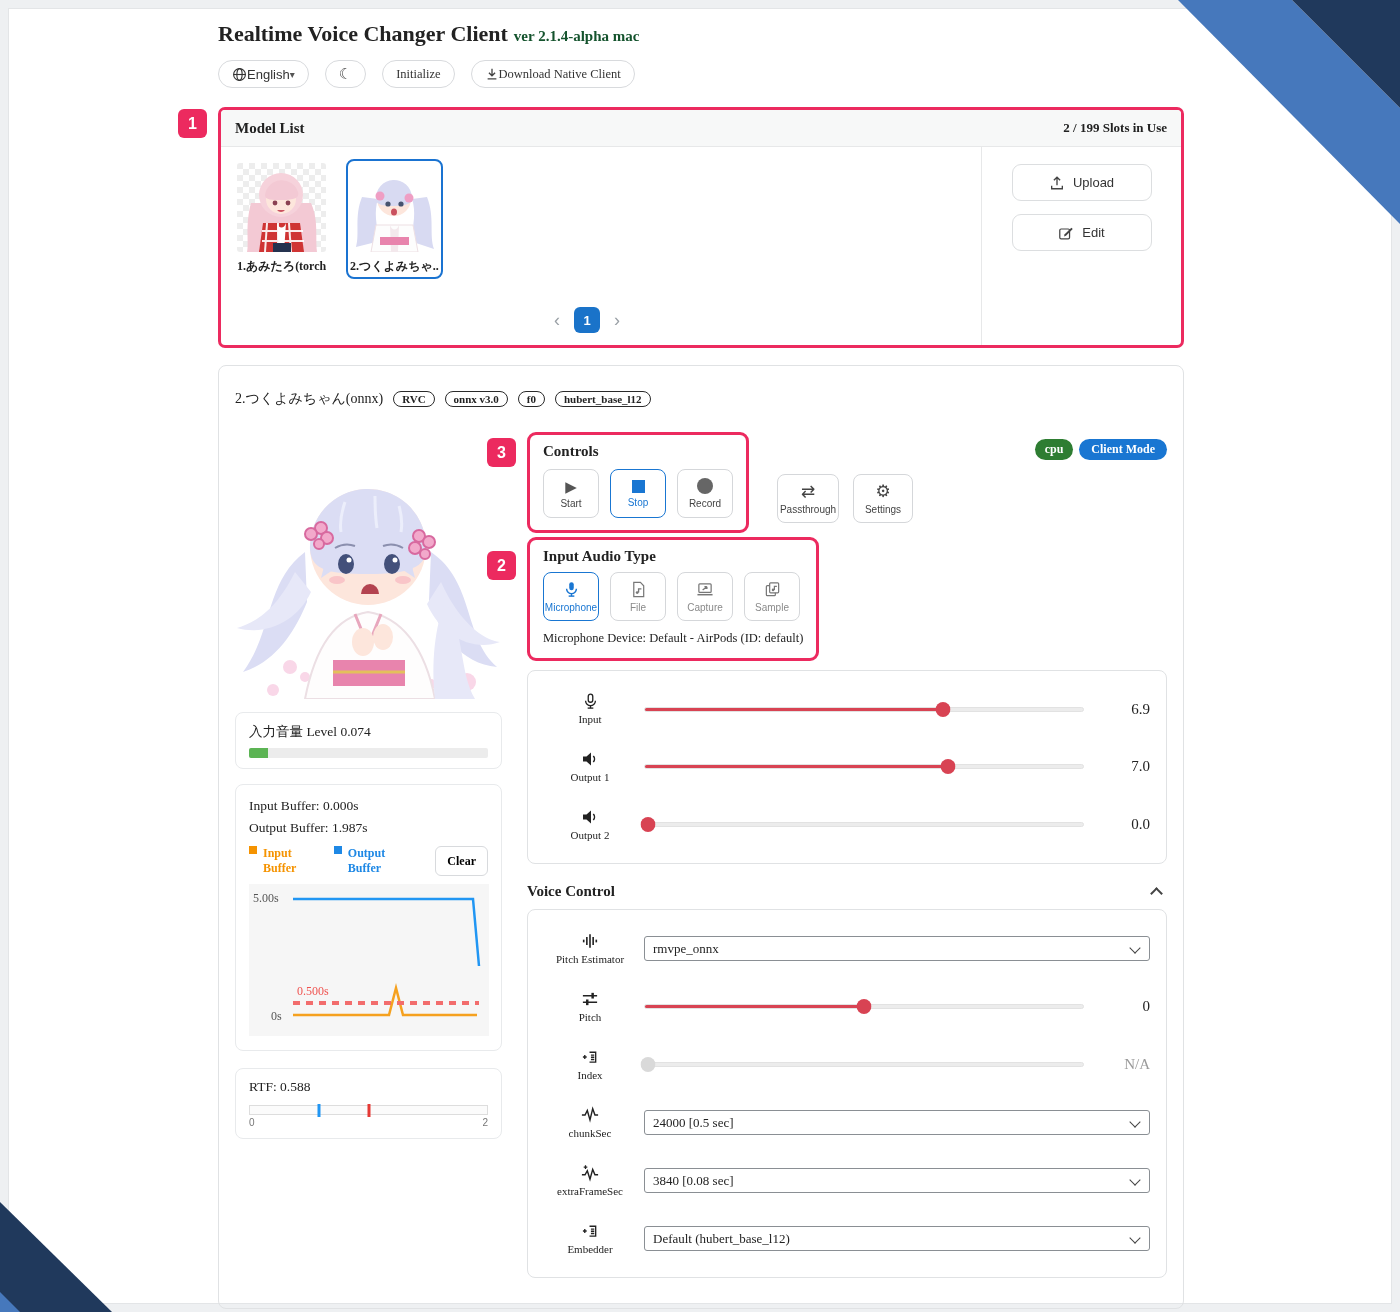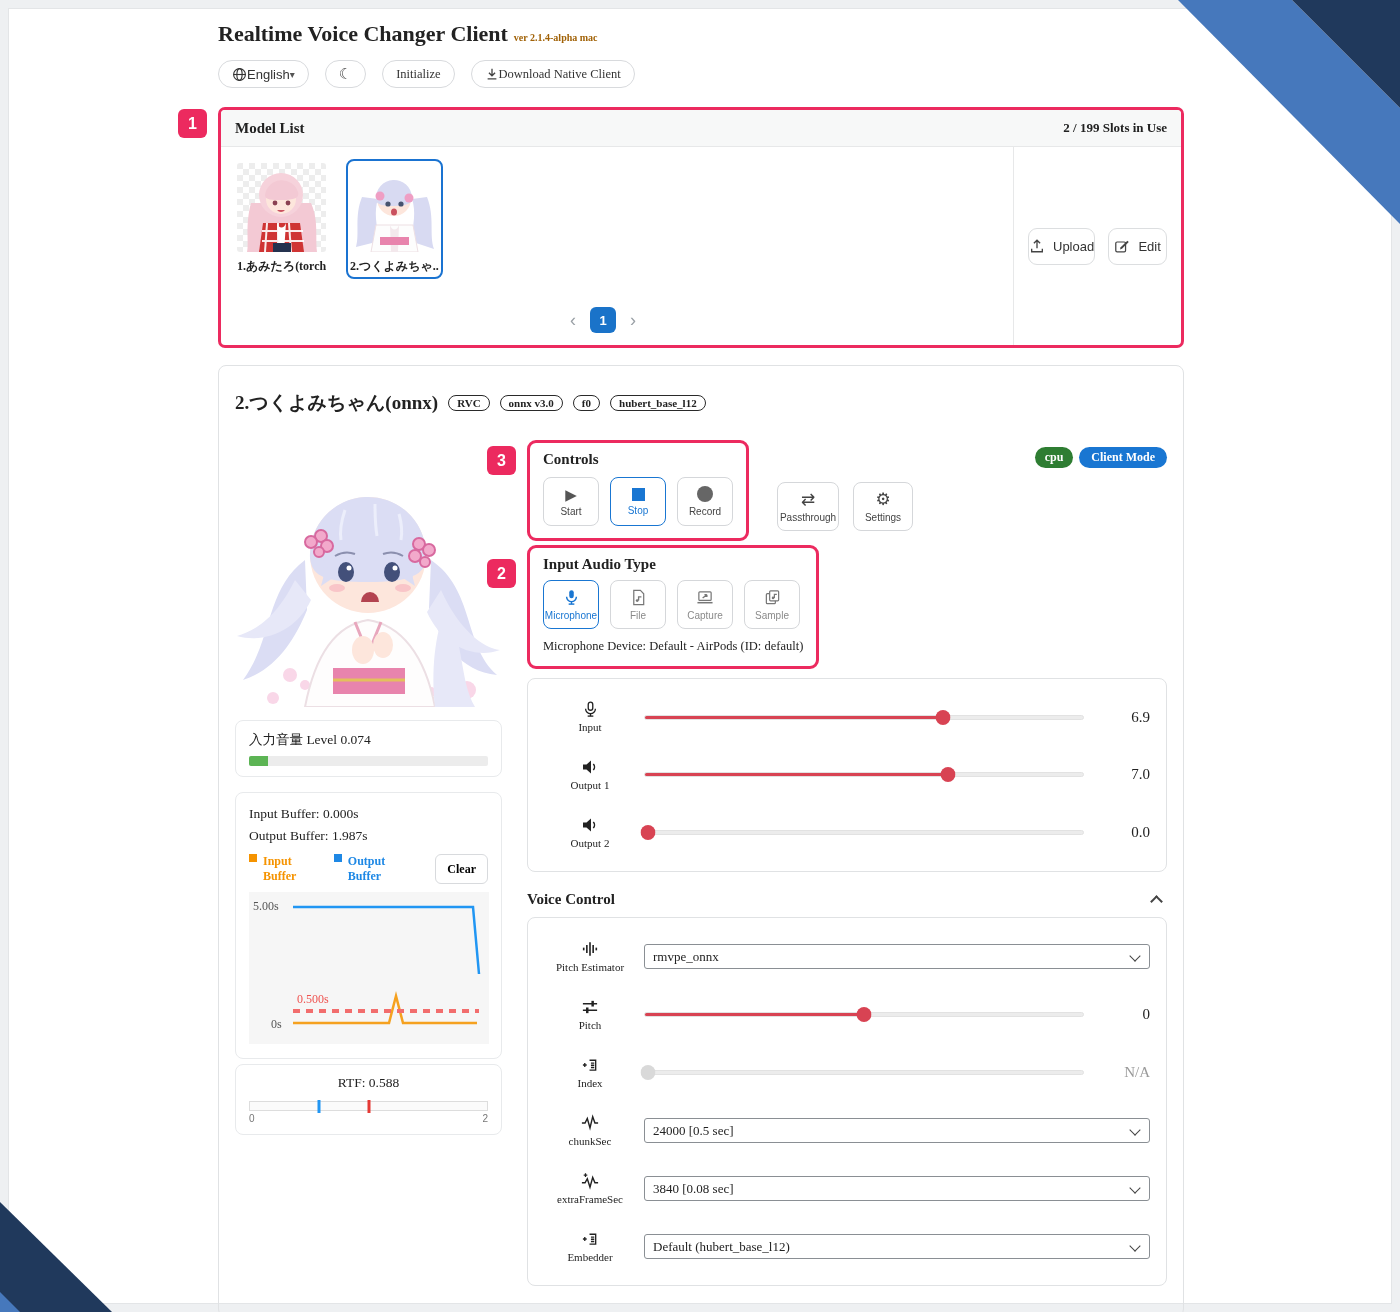--- a/index.html
+++ b/index.html
@@ -8,21 +8,21 @@
          font-family:"Liberation Serif","DejaVu Serif",serif; color:#222; }
   .panel { position:absolute; left:8px; top:8px; right:8px; bottom:8px;
            background:#fff; border:1px solid #e3e5e7; }
   .content { width:966px; margin-left:209px; padding-top:12px; }
 
   
   .corners { position:absolute; left:0; top:0; z-index:90; pointer-events:none; }
 
   
   .app-title { font-size:22px; font-weight:bold; }
-  .app-version { font-size:10px; font-weight:bold; color:#a16207; margin-left:6px; }
+  .app-version { font-size:15px; font-weight:bold; color:#14532d; margin-left:6px; }
   .toolbar { display:flex; gap:16px; margin-top:13px; align-items:center; }
   .pill-btn { display:inline-flex; align-items:center; height:28px; padding:0 13px;
               border:1px solid #d8dadd; border-radius:14px; background:#fff; font-size:13px;
               font-family:"Liberation Sans",sans-serif; color:#333; cursor:pointer; }
   .pill-btn.serif { font-family:"Liberation Serif",serif; font-size:12.5px; }
   .caret { font-size:10px; color:#555; }
 
   
   .model-section { position:relative; margin-top:19px; border:3px solid #ec2a5f; border-radius:7px;
                    background:#fff; }
@@ -40,30 +40,30 @@
   .thumb { width:97px; border:2px solid transparent; border-radius:8px; padding:2px; cursor:pointer; }
   .thumb.selected { border-color:#1a73d1; }
   .thumb img, .thumb svg.art { display:block; width:89px; height:89px; border-radius:3px; }
   .thumb-caption { font-size:12px; font-weight:bold; margin-top:6px; text-align:left; white-space:nowrap;
                    overflow:hidden; }
   .pagination { display:flex; justify-content:center; align-items:center; gap:14px; margin-top:28px; }
   .page-arrow { color:#9aa0a6; font-size:18px; cursor:pointer; font-family:"Liberation Sans",sans-serif; }
   .page-num { width:26px; height:26px; background:#1a73c9; color:#fff; border-radius:6px;
               display:flex; align-items:center; justify-content:center;
               font:bold 13px "Liberation Sans",sans-serif; cursor:pointer; }
-  .model-right { width:168px; border-left:1px solid #e7e8e9; padding:17px 14px; display:flex;
-                 flex-direction:row; gap:13px; align-items:center;margin-left:28px; }
+  .model-right { width:200px; border-left:1px solid #e7e8e9; padding:17px 14px; display:flex;
+                 flex-direction:column; gap:13px; align-items:center;margin-left:28px; }
   .side-btn { width:140px; height:37px; border:1px solid #dcdee0; border-radius:9px; background:#fff;
               display:flex; align-items:center; justify-content:center; gap:8px; font-size:13px;
               color:#333; cursor:pointer; }
 
   
   .detail-section { margin-top:17px; border:1px solid #e0e2e4; border-radius:8px; padding:16px 16px 30px; }
   .detail-title-row { display:flex; align-items:center; gap:10px; margin-top:8px; }
-  .detail-title { font-size:19px; font-weight:bold; }
+  .detail-title { font-size:14px; font-weight:normal; }
   .tag { border:1.5px solid #2a2a2a; border-radius:10px; font-size:11px; font-weight:bold;
          padding:1px 8px; }
   .detail-cols { display:flex; gap:25px; margin-top:24px; }
   .left-col { width:267px; flex:none; }
   .right-col { flex:1; position:relative; }
 
   .portrait { width:267px; height:267px; border-radius:4px; display:block; }
   .mini-card { border:1px solid #e8eaec; border-radius:8px; padding:10px 13px; margin-top:13px; }
   .meter-label { font-size:13.5px; }
   .meter-track { height:10px; background:#ececec; border-radius:2px; margin-top:7px; overflow:hidden; }
@@ -345,21 +345,21 @@
             <rect width="240" height="152" fill="#f6f6f6"></rect>
             <text x="4" y="18" font-size="12" fill="#555" font-family="Liberation Serif,serif">5.00s</text>
             <text x="22" y="136" font-size="12" fill="#555" font-family="Liberation Serif,serif">0s</text>
             <polyline points="44,15 224,15 230,82" fill="none" stroke="#2196f3" stroke-width="2.5"></polyline>
             <polyline points="44,131 140,131 147,104 154,131 228,131" fill="none" stroke="#f5a11f" stroke-width="2.5"></polyline>
             <line x1="44" y1="119" x2="230" y2="119" stroke="#f26d6d" stroke-width="4" stroke-dasharray="7 6"></line>
             <text x="48" y="111" font-size="12" fill="#ef5350" font-family="Liberation Serif,serif">0.500s</text>
           </svg>
         </div>
 
-        <div class="mini-card" style="margin-top:5px;text-align:center;">
+        <div class="mini-card" style="margin-top:17px;">
           <div class="rtf-label">RTF: 0.588</div>
           <div class="rtf-track">
             <div class="rtf-mark" style="background: rgb(33, 150, 243); left: 29%;"></div>
             <div class="rtf-mark" style="background: rgb(229, 57, 53); left: 50%;"></div>
           </div>
           <div class="rtf-axis">
             <span>0</span>
             <span>2</span>
           </div>
         </div>

